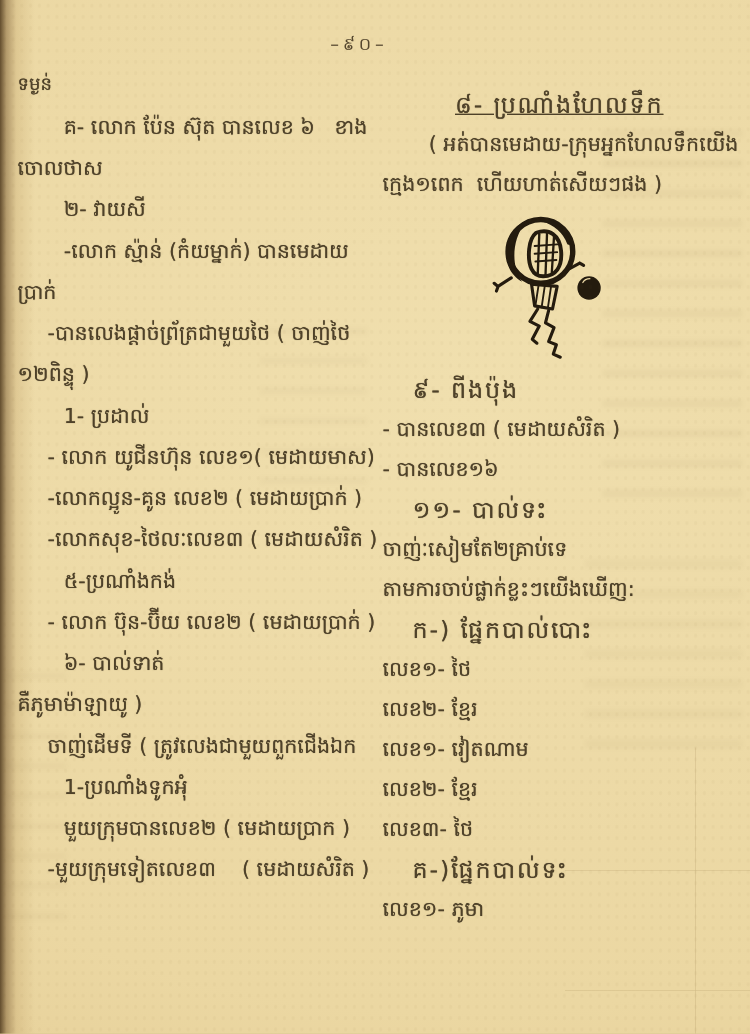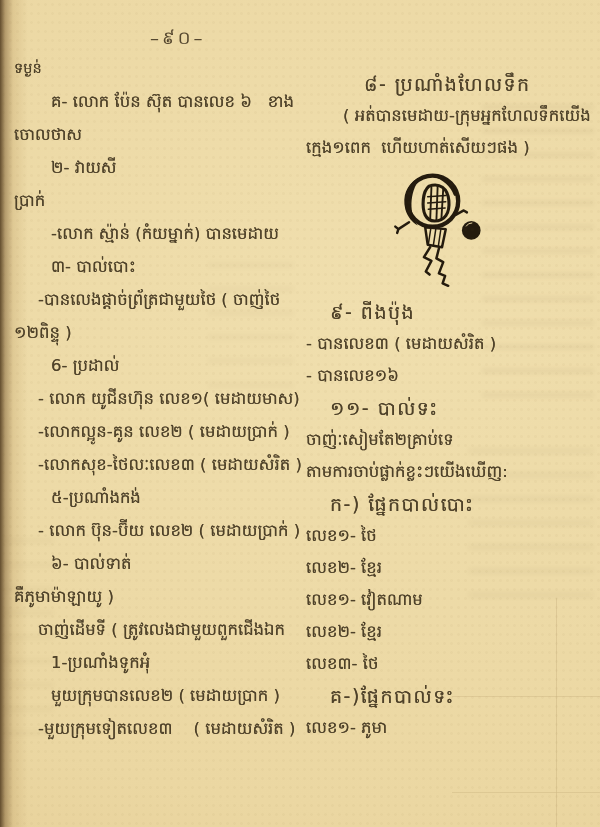--- a/index.html
+++ b/index.html
@@ -15,39 +15,39 @@
       radial-gradient(1200px 900px at 62% 38%, #f0dfae 0%, #ebd7a2 55%, #e0c78e 92%),
       #e9d49f;
     color:#4e4129;
   }
   .paper::after{
     content:"";position:absolute;inset:0;pointer-events:none;
     background-image:radial-gradient(rgba(120,90,40,.07) 1px, rgba(0,0,0,0) 1.6px);
     background-size:7px 9px;opacity:.55;
   }
   .pageno{
-    position:absolute;top:26px;left:150px;width:160px;text-align:left;
-    font-size:18px;letter-spacing:3px;color:#55472f;
+    position:absolute;top:26px;left:150px;width:160px;text-align:right;
+    font-size:14px;letter-spacing:3px;color:#55472f;
   }
   .cols{
     position:absolute;top:48px;left:14px;width:576px;height:779px;
     display:flex;
   }
   .col{position:relative;}
   .col-left{width:292px;padding-top:4px;}
   .col-right{width:284px;padding-top:20px;}
   .line{
     white-space:pre;font-size:16.5px;line-height:33px;height:33px;
     color:#4e4129;text-shadow:0 0 .6px rgba(78,65,41,.8);
     overflow:visible;
   }
   .col-right .line{line-height:32px;height:32px;}
   .ind1{margin-left:24px;}
   .ind2{margin-left:37px;}
-  .ind3{margin-left:58px;}
+  .ind3{margin-left:58px;text-decoration:underline;}
   .big{font-size:19px;letter-spacing:1.5px;}
   .sm{font-size:14.5px;}
   .figure-wrap{
     position:relative;margin:6px 0 4px 72px;width:128px;height:122px;
   }
   
   .ghost{
     position:absolute;pointer-events:none;
     background:repeating-linear-gradient(180deg, rgba(0,0,0,0) 0 18px, rgba(122,100,60,.38) 18px 24px);
     filter:blur(2.2px);opacity:.16;border-radius:4px;
@@ -80,26 +80,25 @@
   <div class="grid-bleed"></div>
 
   <div class="cols">
 
     <div class="col col-left">
 
     <div class="line sm">ទម្ងន់</div>
         <div class="line ind2">គ- លោក ប៉ែន ស៊ុត បានលេខ ៦   ខាង</div>
         <div class="line">ចោលថាស</div>
         <div class="line ind2">២- វាយសី</div>
+        <div class="line ind2">-លោក ស្ម៉ាន់ (កំយម្នាក់) បានមេដាយ</div>
         <div class="line">ប្រាក់</div>
-        <div class="line ind2">-លោក ស្ម៉ាន់ (កំយម្នាក់) បានមេដាយ</div>
-        <div class="line ind2">៣- បាល់បោះ</div>
         <div class="line ind1">-បានលេងផ្តាច់ព្រ័ត្រជាមួយថៃ ( ចាញ់ថៃ</div>
         <div class="line">១២ពិន្ទុ )</div>
-        <div class="line ind2">6- ប្រដាល់</div>
+        <div class="line ind2">1- ប្រដាល់</div>
         <div class="line ind1">- លោក យូជីនហ៊ុន លេខ១( មេដាយមាស)</div>
         <div class="line ind1">-លោកល្អូន-គូន លេខ២ ( មេដាយប្រាក់ )</div>
         <div class="line ind1">-លោកសុខ-ថៃលៈលេខ៣ ( មេដាយសំរិត )</div>
         <div class="line ind2">៥-ប្រណាំងកង់</div>
         <div class="line ind1">- លោក ប៊ុន-ប៊ីយ លេខ២ ( មេដាយប្រាក់ )</div>
         <div class="line ind2">៦- បាល់ទាត់</div>
         <div class="line">គឺភូមាម៉ាឡាយូ )</div>
         <div class="line ind1">ចាញ់ដើមទី ( ត្រូវលេងជាមួយពួកជើងឯក</div>
         <div class="line ind2">1-ប្រណាំងទូកអុំ</div>
         <div class="line ind2">មួយក្រុមបានលេខ២ ( មេដាយប្រាក )</div>

